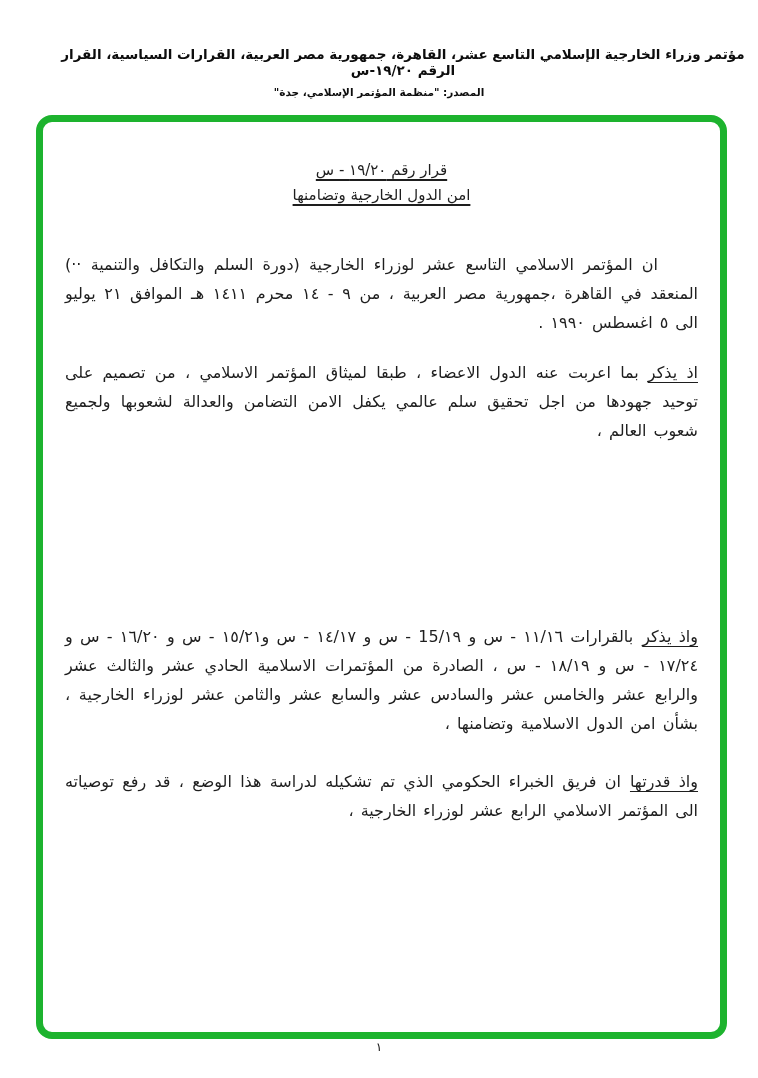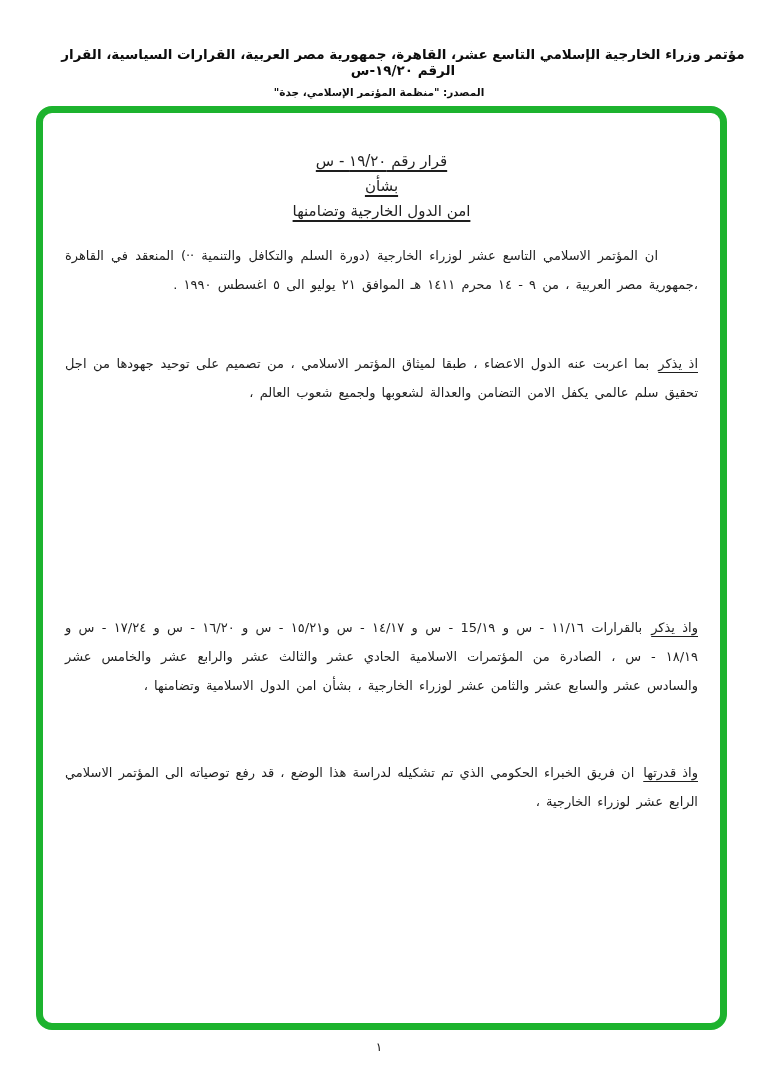--- a/index.html
+++ b/index.html
@@ -27,21 +27,21 @@
     margin-left: 48px;
   }
   .header-l2 {
     font-size: 10.5px;
     font-weight: bold;
     margin-top: 8px;
   }
   .frame {
     position: absolute;
     left: 36px;
-    top: 106px;
+    top: 115px;
     width: 691px;
     height: 924px;
     box-sizing: border-box;
     border: 7px solid #1db32e;
     border-radius: 16px;
     background: #ffffff;
   }
   .title-block {
     position: absolute;
     top: 36px;
@@ -58,21 +58,21 @@
     text-decoration-thickness: 1.5px;
     text-underline-offset: 4px;
     letter-spacing: 1px;
   }
   .para {
     position: absolute;
     right: 22px;
     left: 22px;
     margin: 0;
     direction: rtl;
-    font-size: 13px;
+    font-size: 16px;
     line-height: 29px;
     text-align: justify;
     color: #1e1e1e;
     letter-spacing: 0.5px;
     word-spacing: 2px;
   }
   .indent { text-indent: 40px; }
   .lead {
     text-decoration: underline;
     text-decoration-thickness: 1.5px;
@@ -96,21 +96,20 @@
 
   <div class="header">
     <div class="header-l1">مؤتمر وزراء الخارجية الإسلامي التاسع عشر، القاهرة، جمهورية مصر العربية، القرارات السياسية، القرار الرقم ١٩/٢٠-س</div>
     <div class="header-l2">المصدر: "منظمة المؤتمر الإسلامي، جدة"</div>
   </div>
 
   <div class="frame" style="border-color: rgb(29, 179, 46);">
 
     <div class="title-block">
       <div class="title-line"><span class="u">قرار رقم ١٩/٢٠ - س</span></div>
-      <div class="title-line"><span class="u">بشأن</span></div>
       <div class="title-line"><span class="u">امن الدول الخارجية وتضامنها</span></div>
     </div>
 
     <p class="para indent" style="top:128px"><span class="lead"></span><span>ان المؤتمر الاسلامي التاسع عشر لوزراء الخارجية (دورة السلم والتكافل والتنمية ··) المنعقد في القاهرة ،جمهورية مصر العربية ، من ٩ - ١٤ محرم ١٤١١ هـ الموافق ٢١ يوليو الى ٥ اغسطس ١٩٩٠ .</span></p>
 
     <p class="para" style="top:236px"><span class="lead">اذ يذكر</span><span>بما اعربت عنه الدول الاعضاء ، طبقا لميثاق المؤتمر الاسلامي ، من تصميم على توحيد جهودها من اجل تحقيق سلم عالمي يكفل الامن التضامن والعدالة لشعوبها ولجميع شعوب العالم ،</span></p>
 
 
 
     <p class="para" style="top:500px"><span class="lead">واذ يذكر</span><span>بالقرارات ١١/١٦ - س و 15/١٩ - س و ١٤/١٧ - س و١٥/٢١ - س و ١٦/٢٠ - س و ١٧/٢٤ - س و ١٨/١٩ - س ، الصادرة من المؤتمرات الاسلامية الحادي عشر والثالث عشر والرابع عشر والخامس عشر والسادس عشر والسابع عشر والثامن عشر لوزراء الخارجية ، بشأن امن الدول الاسلامية وتضامنها ،</span></p>

